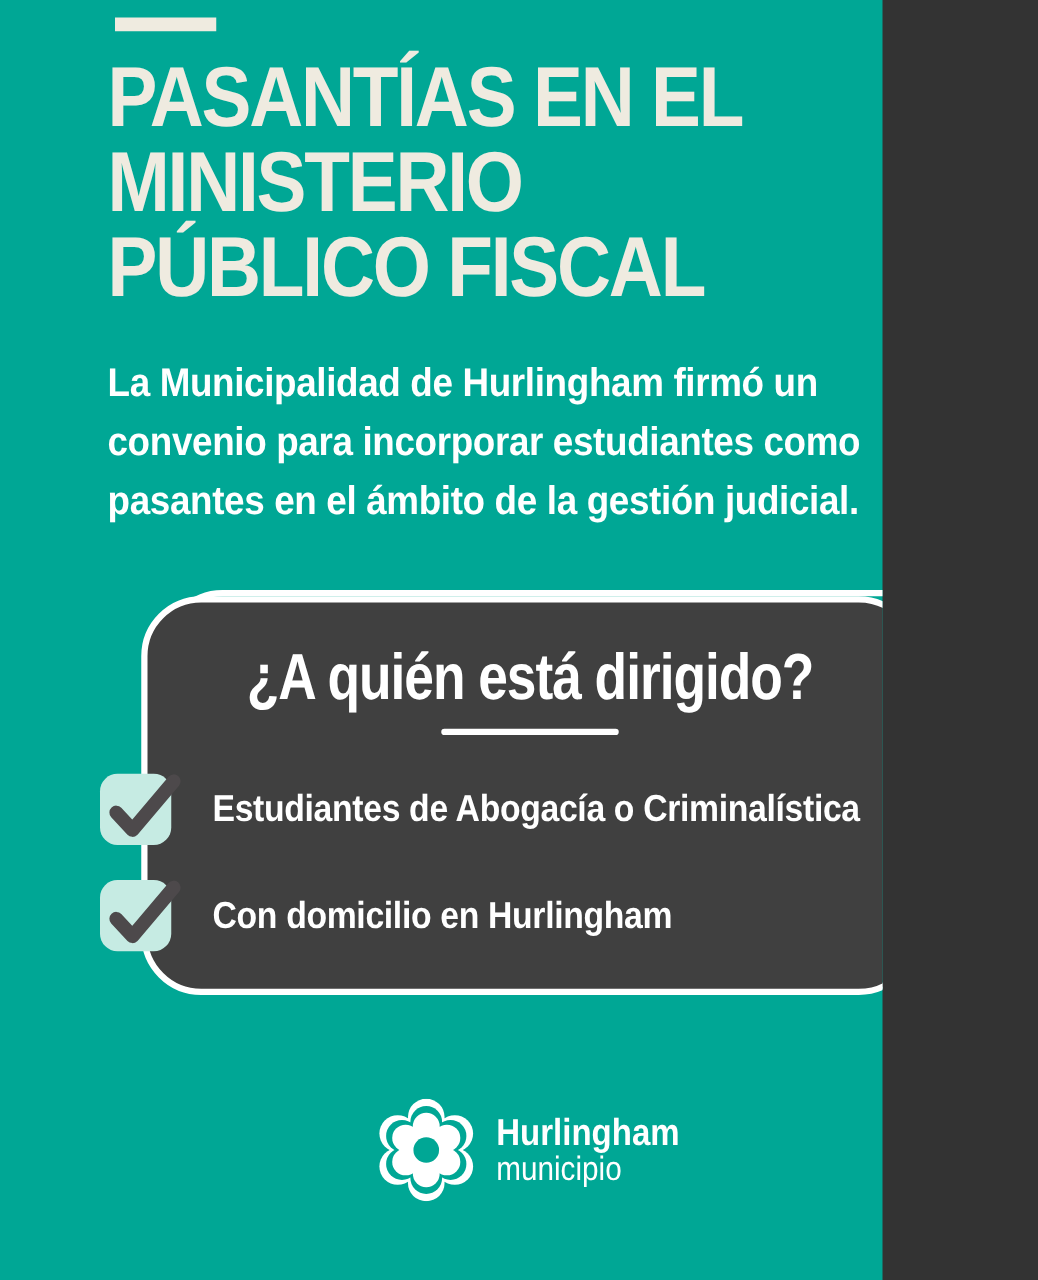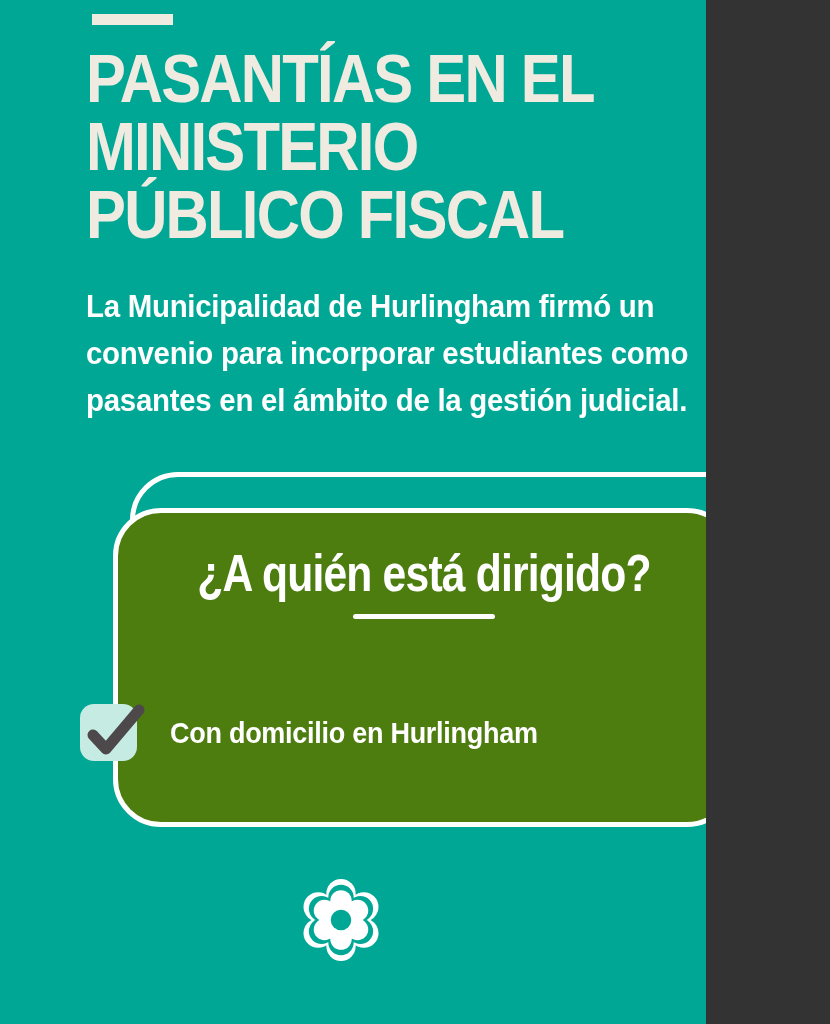--- a/index.html
+++ b/index.html
@@ -39,24 +39,24 @@
   }
 
   
   .card-shadow{
     position:absolute;left:130px;top:472px;
     width:622px;height:319px;
     border:5px solid #FFFFFF;border-radius:48px;
   }
   
   .card{
-    position:absolute;left:113px;top:508px;
+    position:absolute;left:113px;top:477px;
     width:622px;height:319px;
     border:5px solid #FFFFFF;border-radius:48px;
-    background:#4d7c0f;
+    background:#404040;
   }
   .card-heading{
     margin-top:30px;
     text-align:center;
     color:#FFFFFF;
     font-size:52px;font-weight:800;letter-spacing:-1px;
     transform:scaleX(0.82);transform-origin:center top;
     white-space:nowrap;
   }
   .heading-underline{
@@ -123,20 +123,28 @@
     <div>pasantes en el ámbito de la gestión judicial.</div>
   </div>
 
   <div class="card-shadow"></div>
 
   <div class="card">
     <div class="card-heading">¿A quién está dirigido?</div>
     <div class="heading-underline"></div>
   </div>
 
+  <div class="check-row row1">
+    <div class="checkbox">
+      <svg width="57" height="57" viewBox="0 0 57 57">
+        <polyline points="13,31 26,45 59,6" fill="none" stroke="#4D494B" stroke-width="11" stroke-linecap="round" stroke-linejoin="round"></polyline>
+      </svg>
+    </div>
+    <div class="check-label">Estudiantes de Abogacía o Criminalística</div>
+  </div>
 
   <div class="check-row row2">
     <div class="checkbox">
       <svg width="57" height="57" viewBox="0 0 57 57">
         <polyline points="13,31 26,45 59,6" fill="none" stroke="#4D494B" stroke-width="11" stroke-linecap="round" stroke-linejoin="round"></polyline>
       </svg>
     </div>
     <div class="check-label">Con domicilio en Hurlingham</div>
   </div>
 
@@ -168,15 +176,19 @@
         <circle cx="42" cy="61.5" r="11"></circle>
         <circle cx="58.9" cy="32.25" r="11"></circle>
         <circle cx="25.1" cy="32.25" r="11"></circle>
         <circle cx="58.9" cy="51.75" r="11"></circle>
         <circle cx="25.1" cy="51.75" r="11"></circle>
         <circle cx="42" cy="42" r="22"></circle>
       </g>
 
       <circle cx="42" cy="42" r="10.5" fill="#00A795"></circle>
     </svg>
+    <div class="brand-text">
+      <div class="brand-name">Hurlingham</div>
+      <div class="brand-sub">municipio</div>
+    </div>
   </div>
 
 </div>
 
 </body></html>

